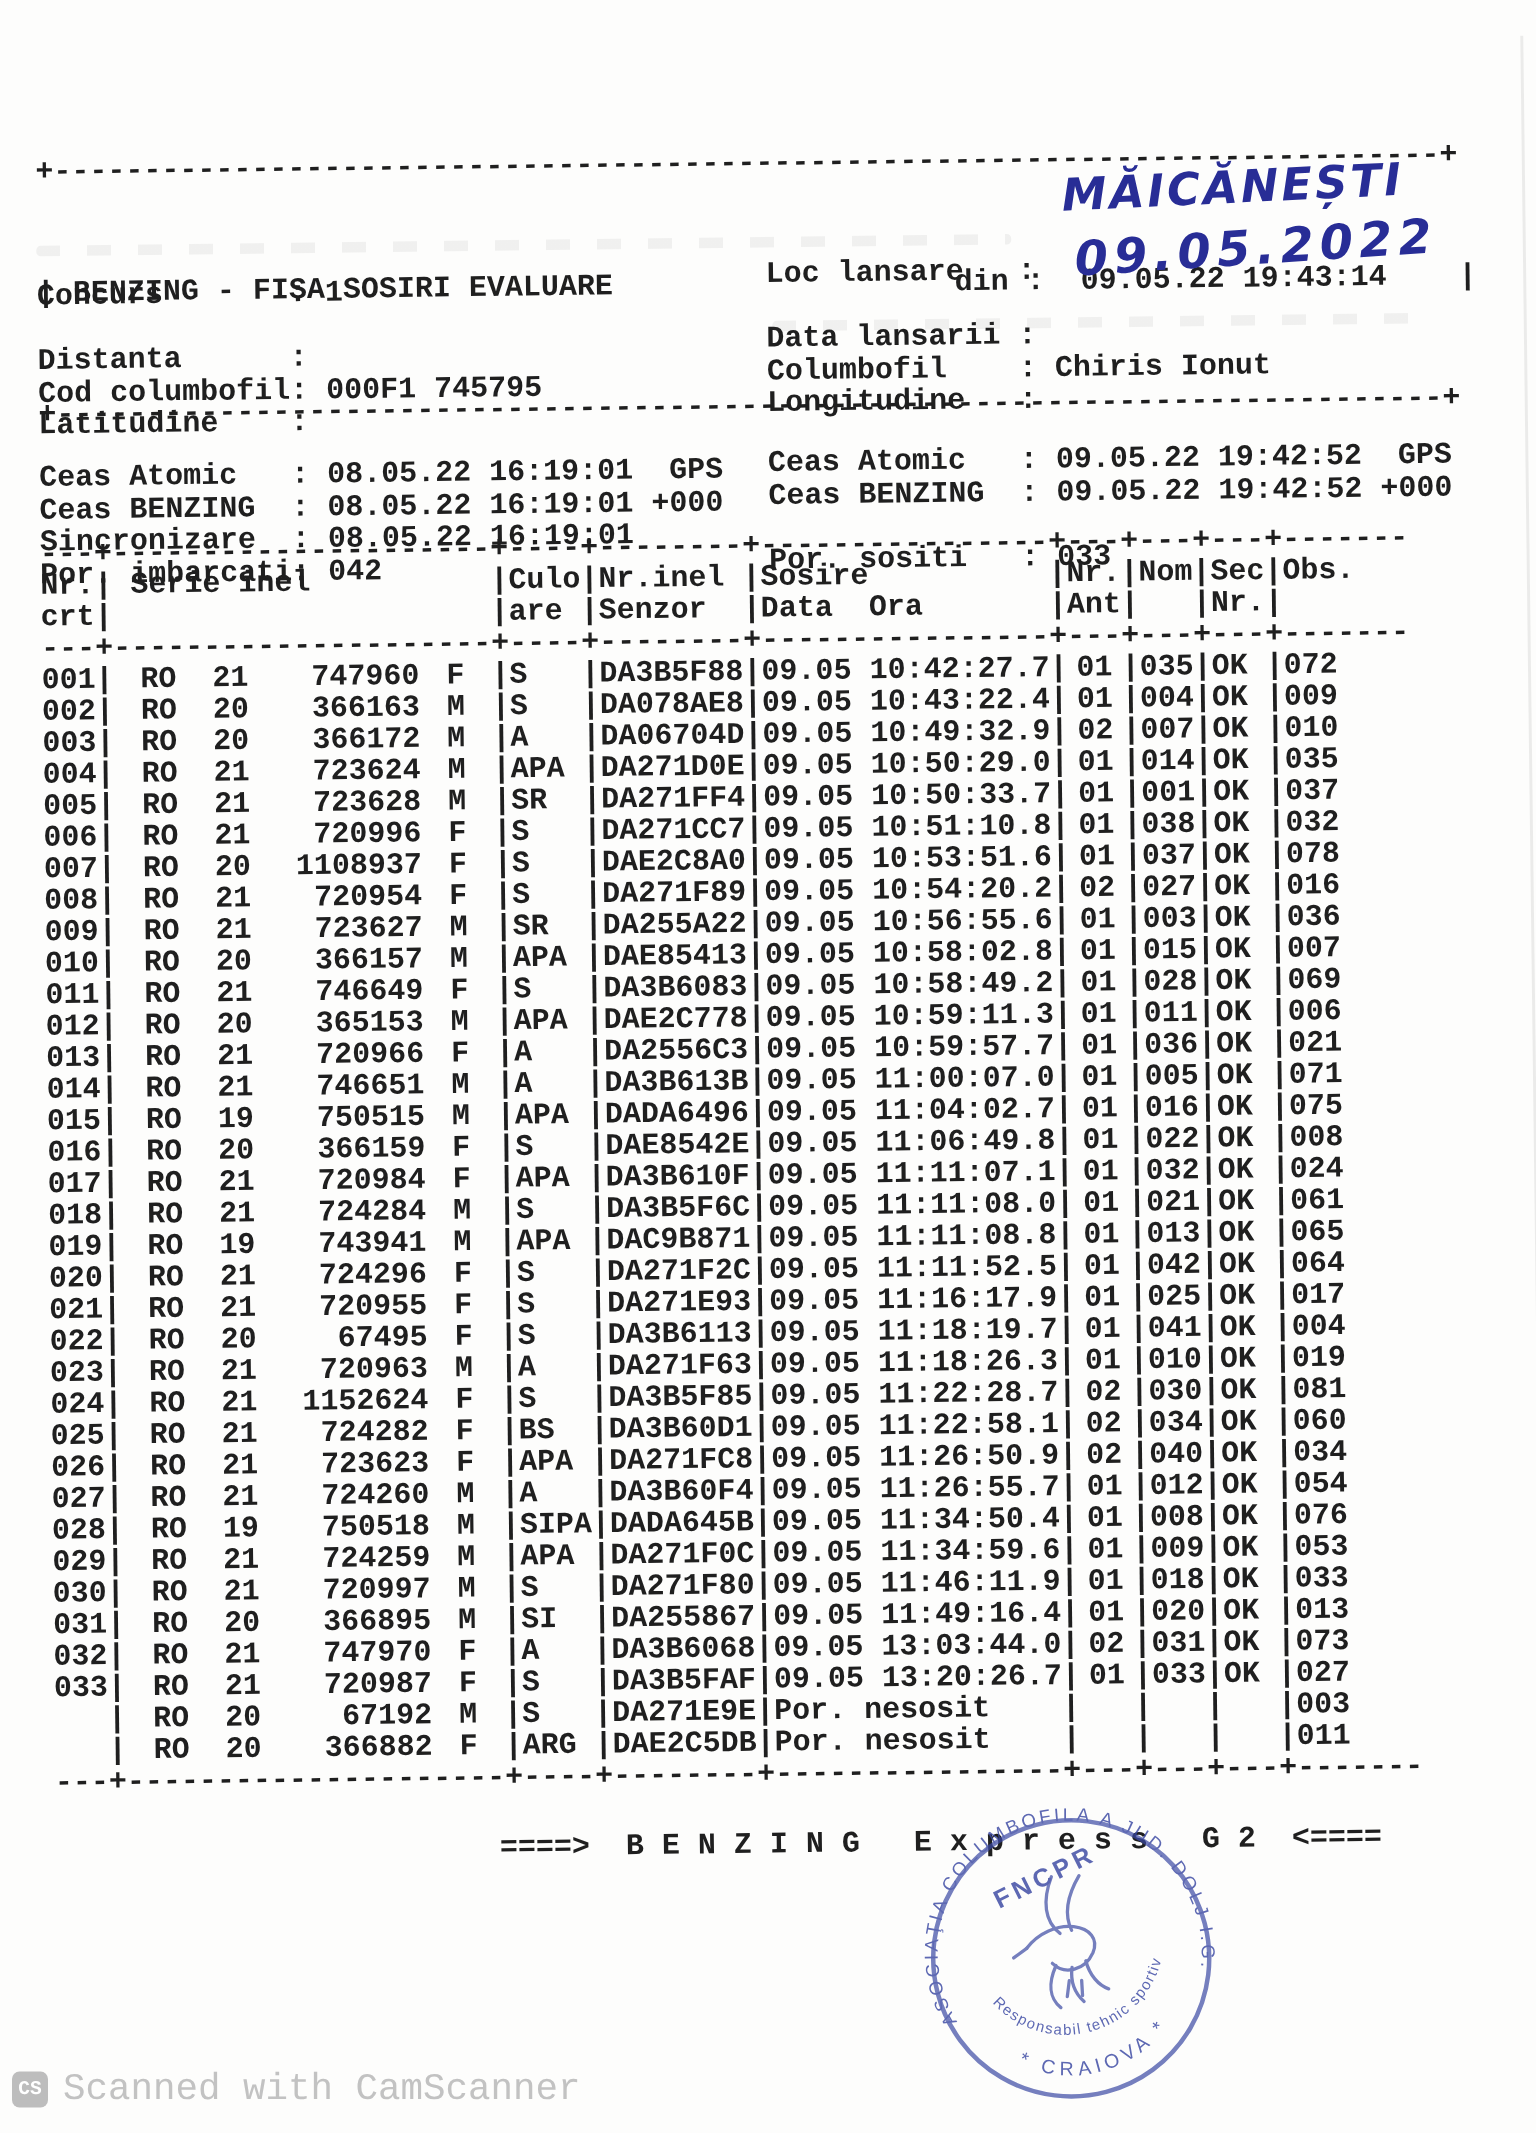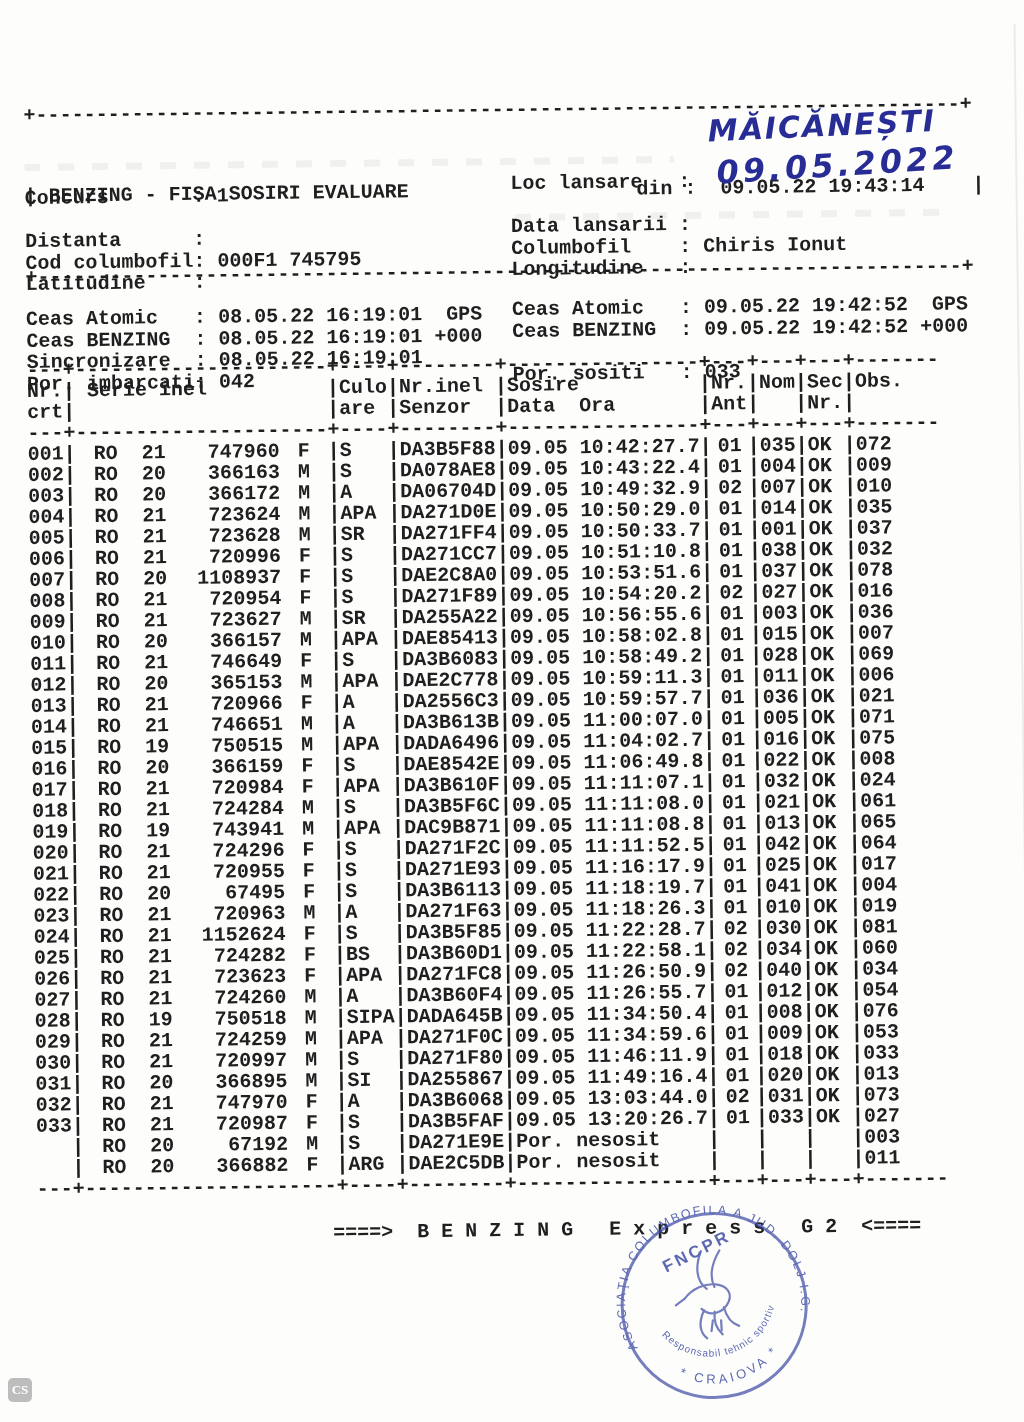--- a/index.html
+++ b/index.html
@@ -20,21 +20,21 @@
   .c{flex:none;box-sizing:border-box;white-space:pre;overflow:visible;}
   .w3{width:3ch}.w4{width:4ch}.w5{width:5ch}.w7{width:7ch}.w8{width:8ch}.w9{width:9ch}.w16{width:16ch}.w21{width:21ch}
   .p{width:1ch}
   .ctr{text-align:center}.rgt{text-align:right}
   .pl1{padding-left:1ch}
   .footer{position:absolute;left:278px;top:1196px;font-size:20px;font-weight:700;white-space:pre;}
   .hand{position:absolute;font-family:"DejaVu Sans",sans-serif;color:#282d96;font-weight:700;white-space:pre;}
   .hand1{left:714px;top:112px;font-size:30px;letter-spacing:2px;transform:rotate(-2deg);font-style:italic;}
   .hand2{left:722px;top:150px;font-size:32px;letter-spacing:4px;transform:rotate(-3deg);font-style:italic;}
   .stamp{position:absolute;left:600px;top:1208px;opacity:.82;}
-  .cam{position:absolute;left:8px;top:1378px;display:flex;align-items:center;font-family:Liberation Serif, serif;}
+  .cam{position:absolute;left:8px;top:1378px;display:flex;align-items:center;font-family:Liberation Mono, monospace;}
   .cam-badge{width:24px;height:24px;border-radius:5px;background:#bdbdbd;color:#ffffff;font-size:13px;font-weight:700;
              display:flex;align-items:center;justify-content:center;}
   .cam-text{margin-left:10px;font-size:25px;color:#c2c2c2;}
   .noise{position:absolute;background:repeating-linear-gradient(90deg,rgba(70,70,70,.07) 0 16px,transparent 16px 34px);height:7px;border-radius:3px;}
   .edge-r{position:absolute;right:1px;top:30px;width:2px;height:1340px;background:rgba(0,0,0,.07);}
 </style>
 </head>
 <body>
 
 <div class="page">
@@ -221,14 +221,15 @@
     </g>
   </svg>
 
   <div class="noise" style="left:30px;top:158px;width:650px"></div>
   <div class="noise" style="left:520px;top:214px;width:430px"></div>
   <div class="edge-r"></div>
  </div>
 
  <div class="cam">
    <div class="cam-badge">CS</div>
+   <div class="cam-text">Scanned with CamScanner</div>
  </div>
 </div>
 
 </body></html>

